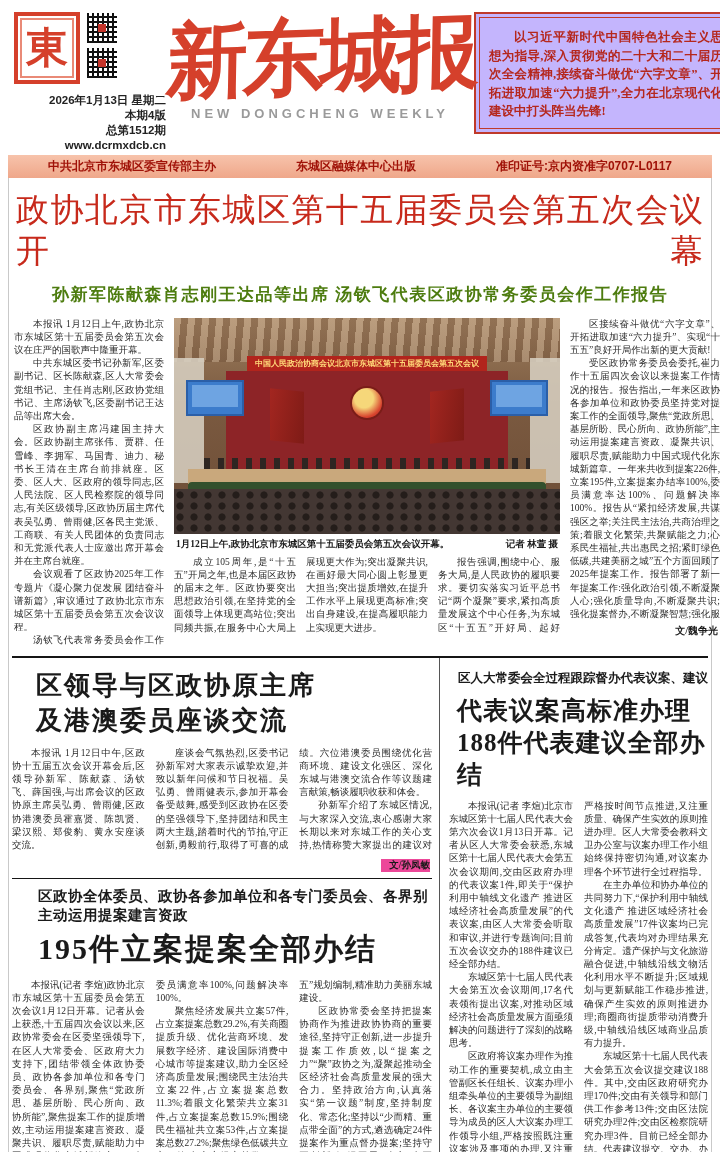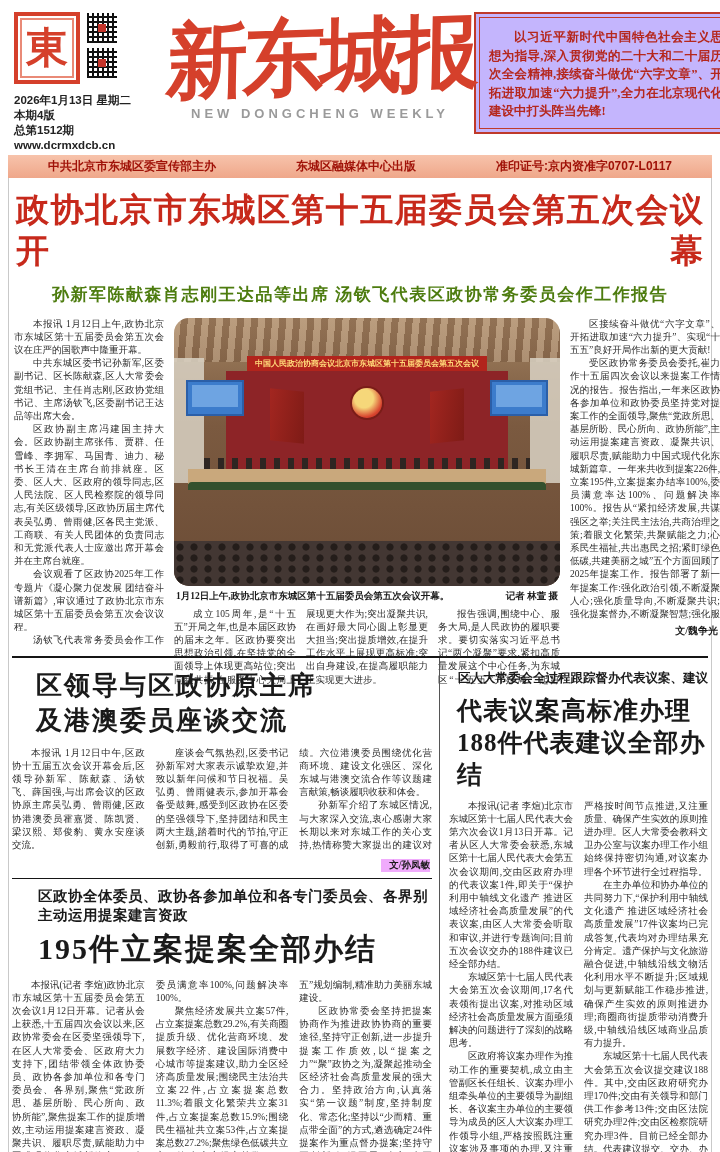--- a/index.html
+++ b/index.html
@@ -10,52 +10,52 @@
   .mh-left{width:152px;flex:none;}
   .mh-row{display:flex;gap:7px;}
   .seal{width:58px;height:64px;border:4px solid #d5402b;color:#d5402b;display:flex;align-items:center;justify-content:center;
         font-size:42px;font-weight:bold;line-height:1;box-shadow:inset 0 0 0 2px #fff,inset 0 0 0 4px #e98a77;}
   .qrs{display:flex;flex-direction:column;gap:5px;padding-top:1px;}
   .qr{width:30px;height:30px;position:relative;background-color:#fff;
       background-image:repeating-linear-gradient(0deg,#111 0 2px,transparent 2px 5px),
                        repeating-linear-gradient(90deg,#111 0 2px,#fff 2px 5px);}
   .qr::after{content:"";position:absolute;inset:11px;background:#c5342a;}
   .mh-dates{margin-top:9px;font-family:"Liberation Sans","DejaVu Sans",sans-serif;font-weight:bold;color:#222;}
-  .mh-dates div{font-size:11.5px;line-height:15px;}
+  .mh-dates div{font-size:11.5px;line-height:15px;text-align:right;}
   .mh-title{flex:1;text-align:center;padding-top:0;}
   .mh-cn{font-size:82px;line-height:92px;color:#d5402b;font-weight:bold;letter-spacing:-5px;
          transform:rotate(-2deg) skewX(-3deg);white-space:nowrap;}
   .mh-en{margin-top:2px;color:#9a9a9a;font-weight:bold;letter-spacing:4px;font-size:13px;
          font-family:"Liberation Sans","DejaVu Sans",sans-serif;}
   .mh-slogan{width:264px;flex:none;height:122px;box-sizing:border-box;
              border:2px solid #bf3a2b;outline:1px solid #bf3a2b;outline-offset:-6px;
              background:#c4b5fd;padding:14px 13px;}
   .mh-slogan p{margin:0;color:#b5271d;font-weight:bold;font-size:12.5px;line-height:18.5px;
                text-align:justify;text-indent:2em;}
   
   .info-bar{height:23px;margin:3px 8px 0;background:linear-gradient(#f7c3ab,#efa78a);
             display:flex;align-items:center;justify-content:space-around;
             color:#a01208;font-weight:bold;font-size:12px;font-family:"Liberation Sans","DejaVu Sans",sans-serif;}
   
   .frame{margin:0 8px;border-left:1px solid #c9c9c9;border-right:1px solid #c9c9c9;padding:0 3px;}
   
   .lead{padding:8px 2px 6px;}
-  .lead-h1{color:#c7291b;font-size:33px;font-weight:700;letter-spacing:1px;margin:4px 2px 10px;
+  .lead-h1{color:#c7291b;font-size:33px;font-weight:400;letter-spacing:1px;margin:4px 2px 10px;
            text-align:justify;text-align-last:justify;line-height:1.25;}
   .lead-h2{color:#4d7c0f;font-size:17px;font-weight:bold;text-align:center;letter-spacing:1.5px;margin:0 0 12px;}
   .lead-body{display:flex;gap:10px;height:330px;}
   .lead-colL{width:150px;flex:none;height:330px;overflow:hidden;}
   .lead-mid{width:386px;flex:none;}
   .lead-colR{width:150px;flex:none;height:330px;overflow:hidden;}
   p.body{font-size:9.5px;line-height:13.2px;text-align:justify;text-indent:2em;margin:0;color:#2a2a2a;}
   .plist-clip{overflow:hidden;}
   .byline-r{font-size:10px;font-weight:bold;text-align:right;margin:4px 2px 0;}
   
-  .photo{position:relative;width:386px;height:268px;overflow:hidden;
-         background:linear-gradient(#a58463 0%,#8a6a4d 22%,#7b5a40 40%,#6b4c36 100%);border-radius:15px;}
+  .photo{position:relative;width:386px;height:216px;overflow:hidden;
+         background:linear-gradient(#a58463 0%,#8a6a4d 22%,#7b5a40 40%,#6b4c36 100%);}
   .ph-ceiling{position:absolute;left:0;top:0;right:0;height:44px;
         background:repeating-linear-gradient(95deg,rgba(255,235,210,.25) 0 7px,rgba(90,60,40,.25) 7px 14px);}
   .ph-wallL,.ph-wallR{position:absolute;top:40px;height:125px;width:30px;background:#d9d2c4;opacity:.85;}
   .ph-wallL{left:0;} .ph-wallR{right:0;}
   .ph-banner{position:absolute;left:50%;top:38px;transform:translateX(-50%);background:#b2241c;color:#ffd879;
              font-size:8px;line-height:15px;white-space:nowrap;padding:0 8px;font-weight:bold;}
   .ph-back{position:absolute;left:52px;right:52px;top:53px;height:98px;background:#8d2427;}
   .ph-emblem{position:absolute;left:50%;top:70px;transform:translateX(-50%);width:30px;height:30px;border-radius:50%;
              background:radial-gradient(circle at 40% 35%,#f6d77a 0 35%,#d8442e 70%,#a8281c 100%);
              box-shadow:0 0 0 2px #7a1d18;}
@@ -77,21 +77,21 @@
   
   .rule-thick{border:none;border-top:2.5px solid #151515;margin:2px 0 0;}
   .rule-thin{border:none;border-top:1.5px solid #151515;margin:6px 0 0;}
   
   .lower{display:flex;height:511px;}
   .lower-left{width:420px;flex:none;padding-right:7px;}
   .vrule{width:0;border-left:1px solid #555;}
   .lower-right{flex:1;padding-left:9px;}
   .al-h{font-size:26px;font-weight:700;line-height:35px;letter-spacing:2px;margin:10px 0 9px 24px;}
   .al-body{column-count:3;column-gap:11px;column-fill:auto;height:112px;overflow:hidden;position:relative;}
-  .al-byline{position:absolute;right:2px;bottom:0;background:#f0abfc;font-size:9.5px;font-weight:bold;padding-left:8px;}
+  .al-byline{position:absolute;right:2px;bottom:0;background:#ec4899;font-size:9.5px;font-weight:bold;padding-left:8px;}
   .kicker{font-size:14.5px;font-weight:bold;letter-spacing:.5px;margin:8px 0 2px 26px;}
   .ab-h{font-size:30px;font-weight:900;letter-spacing:2px;margin:4px 0 9px 26px;}
   .ab-body{column-count:3;column-gap:11px;column-fill:auto;height:234px;overflow:hidden;}
   .ar-kicker{font-size:12.5px;font-weight:bold;margin:12px 0 3px 8px;text-align:right;}
   .ar-h{font-size:25px;font-weight:900;line-height:32px;letter-spacing:1px;margin:8px 0 9px 8px;}
   .ar-body{column-count:2;column-gap:11px;column-fill:auto;height:400px;overflow:hidden;}
 </style>
 </head>
 <body>
 

